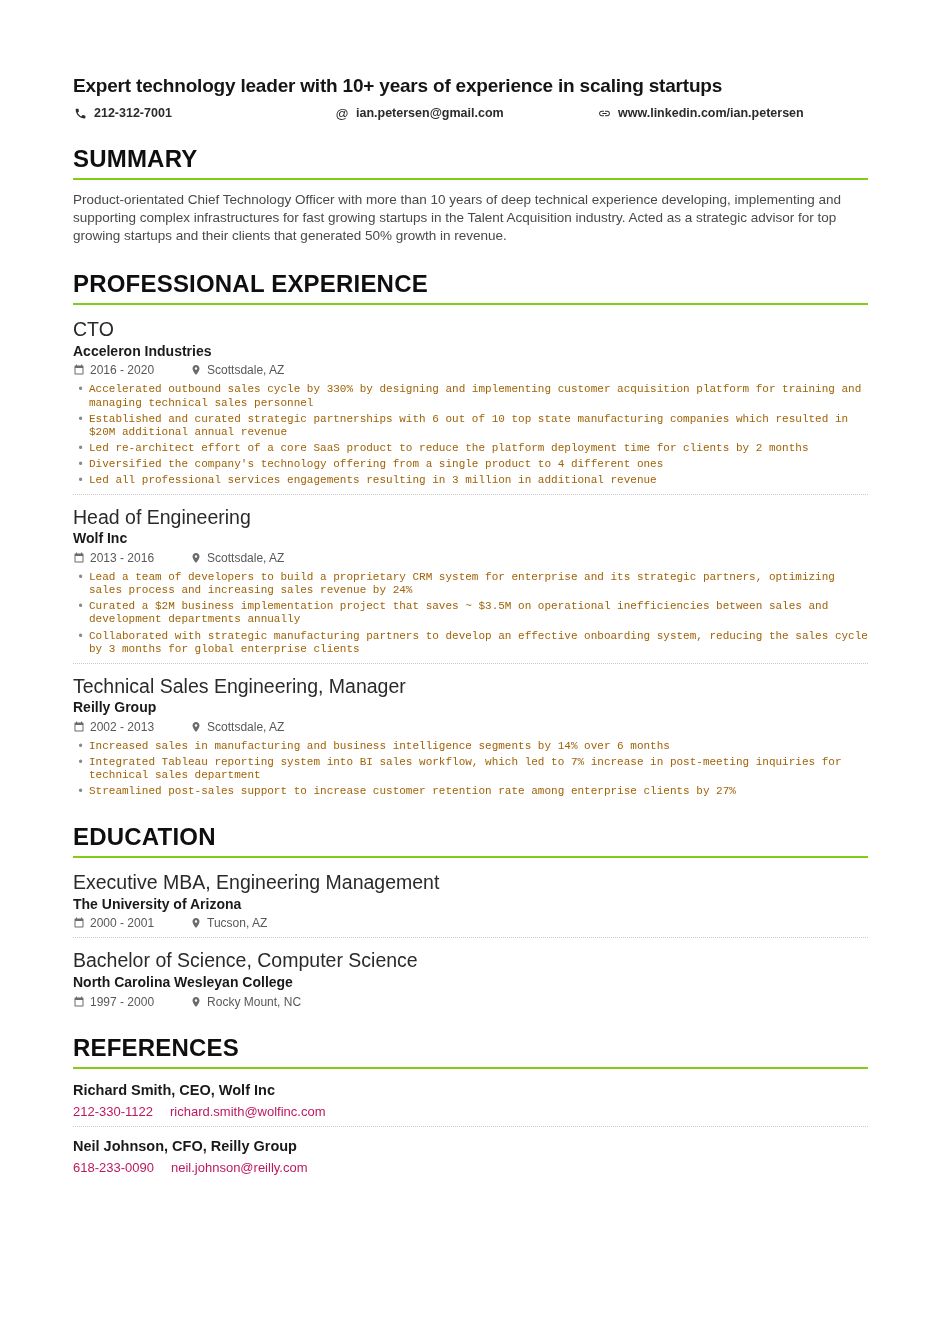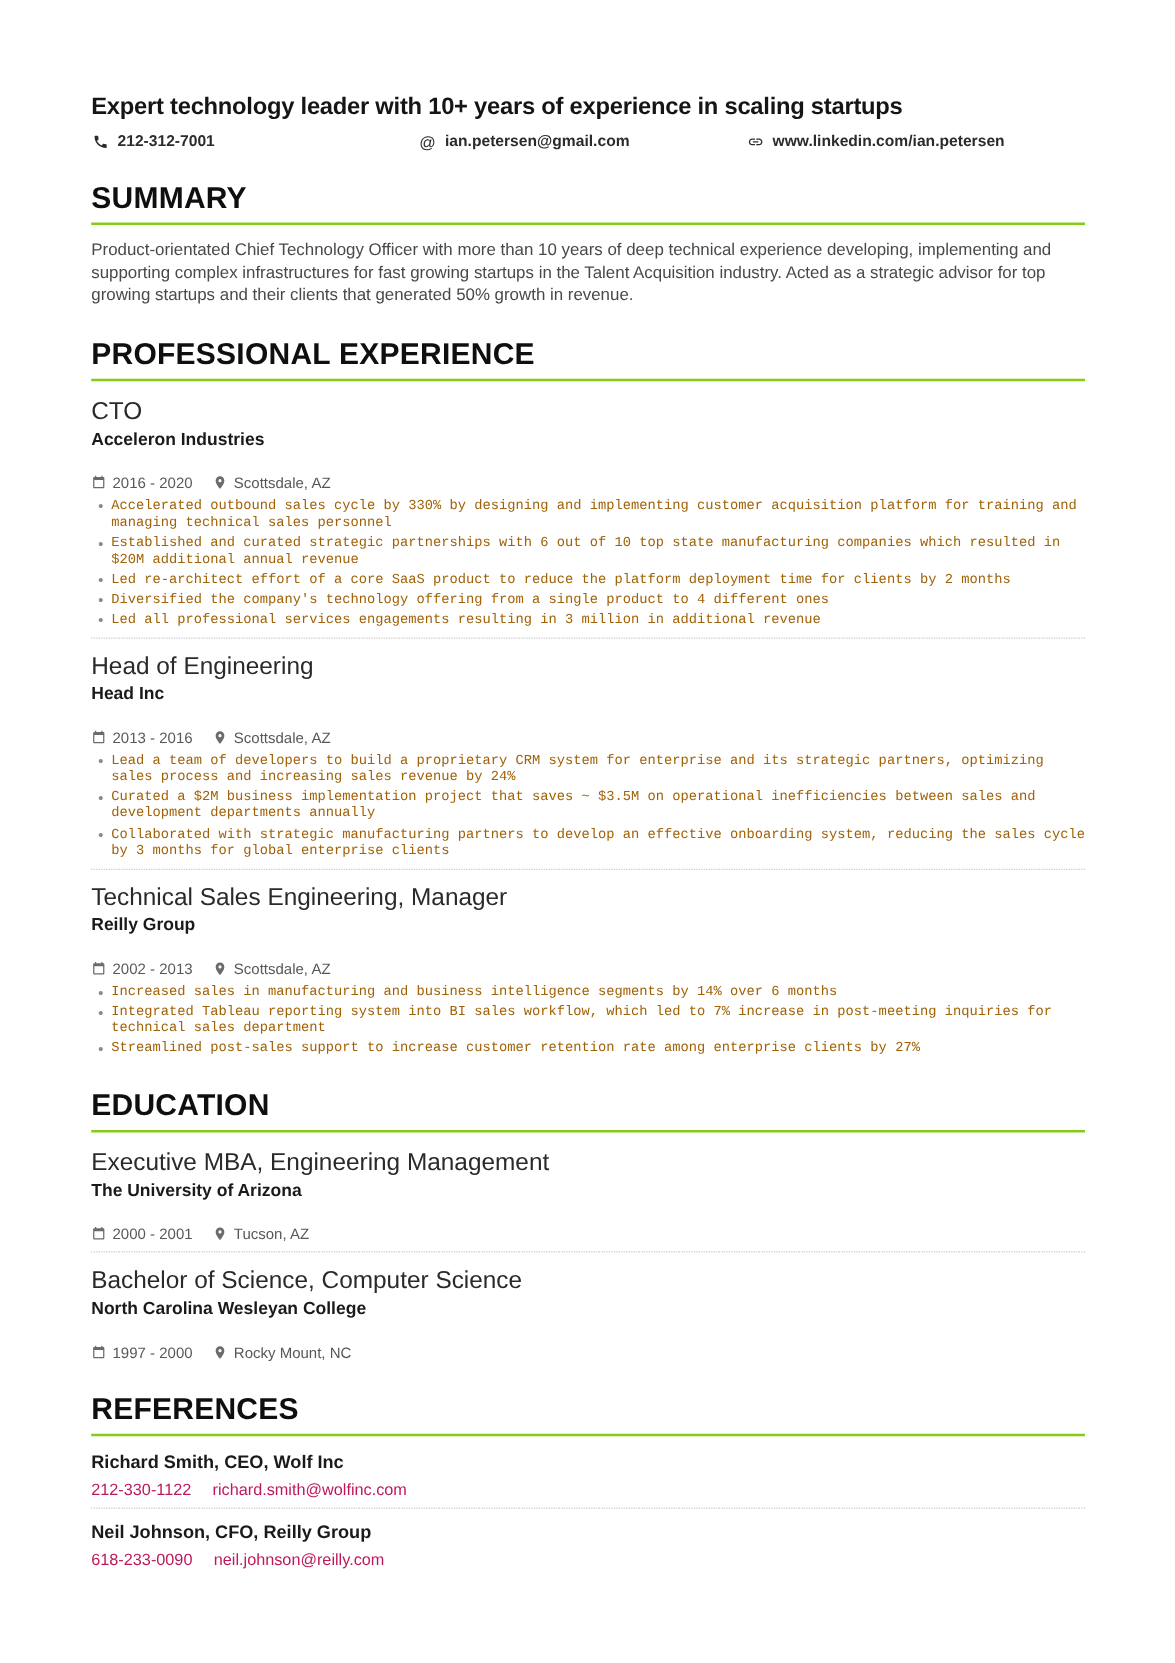--- a/index.html
+++ b/index.html
@@ -36,21 +36,21 @@
     font-size: 24px; font-weight: 700; letter-spacing: 0.2px;
     color: #0f0f0f; padding-bottom: 5px; border-bottom: 2px solid #84cc16;
     margin-bottom: 11px;
   }
   .summary-text { font-size: 13.5px; line-height: 1.34; color: #494949; }
 
   
   .entry { padding: 2px 0 0 0; }
   .role { font-size: 19.5px; font-weight: 400; color: #2a2a2a; line-height: 1.15; }
   .company { font-size: 14px; font-weight: 700; color: #1a1a1a; margin-top: 2px; line-height: 1.2; }
-  .meta { display: flex; align-items: center; gap: 16px; margin-top: 20px; margin-bottom: 6px; }
+  .meta { display: flex; align-items: center; gap: 36px; margin-top: 4px; margin-bottom: 6px; }
   .meta-item { display: flex; align-items: center; gap: 5px; font-size: 12px; color: #585858; }
   .micon { display: inline-flex; width: 12px; height: 12px; }
   .micon svg { width: 12px; height: 12px; fill: #6b6b6b; }
   .bullets { list-style: none; }
   .bullets li {
     position: relative; padding-left: 16px; font-size: 11px;
     line-height: 1.19; color: #a16207; margin-bottom: 3px; font-family: Liberation Mono, monospace;
   }
   .bullets li::before {
     content: "\2022"; position: absolute; left: 4px; top: 0;
@@ -129,21 +129,21 @@
         <li>Established and curated strategic partnerships with 6 out of 10 top state manufacturing companies which resulted in $20M additional annual revenue</li>
         <li>Led re-architect effort of a core SaaS product to reduce the platform deployment time for clients by 2 months</li>
         <li>Diversified the company's technology offering from a single product to 4 different ones</li>
         <li>Led all professional services engagements resulting in 3 million in additional revenue</li>
       </ul>
     </div>
     <hr class="divider">
 
     <div class="entry">
       <div class="role">Head of Engineering</div>
-      <div class="company">Head Inc</div>
+      <div class="company">Wolf Inc</div>
       <div class="meta">
         <span class="meta-item">
           <span class="micon">
               <svg viewBox="0 0 24 24">
                 <path d="M19 3h-1V1h-2v2H8V1H6v2H5c-1.11 0-1.99.9-1.99 2L3 19c0 1.1.89 2 2 2h14c1.1 0 2-.9 2-2V5c0-1.1-.9-2-2-2zm0 16H5V8h14v11z"></path>
               </svg>
             </span>
           <span>2013 - 2016</span>
         </span>
         <span class="meta-item">

